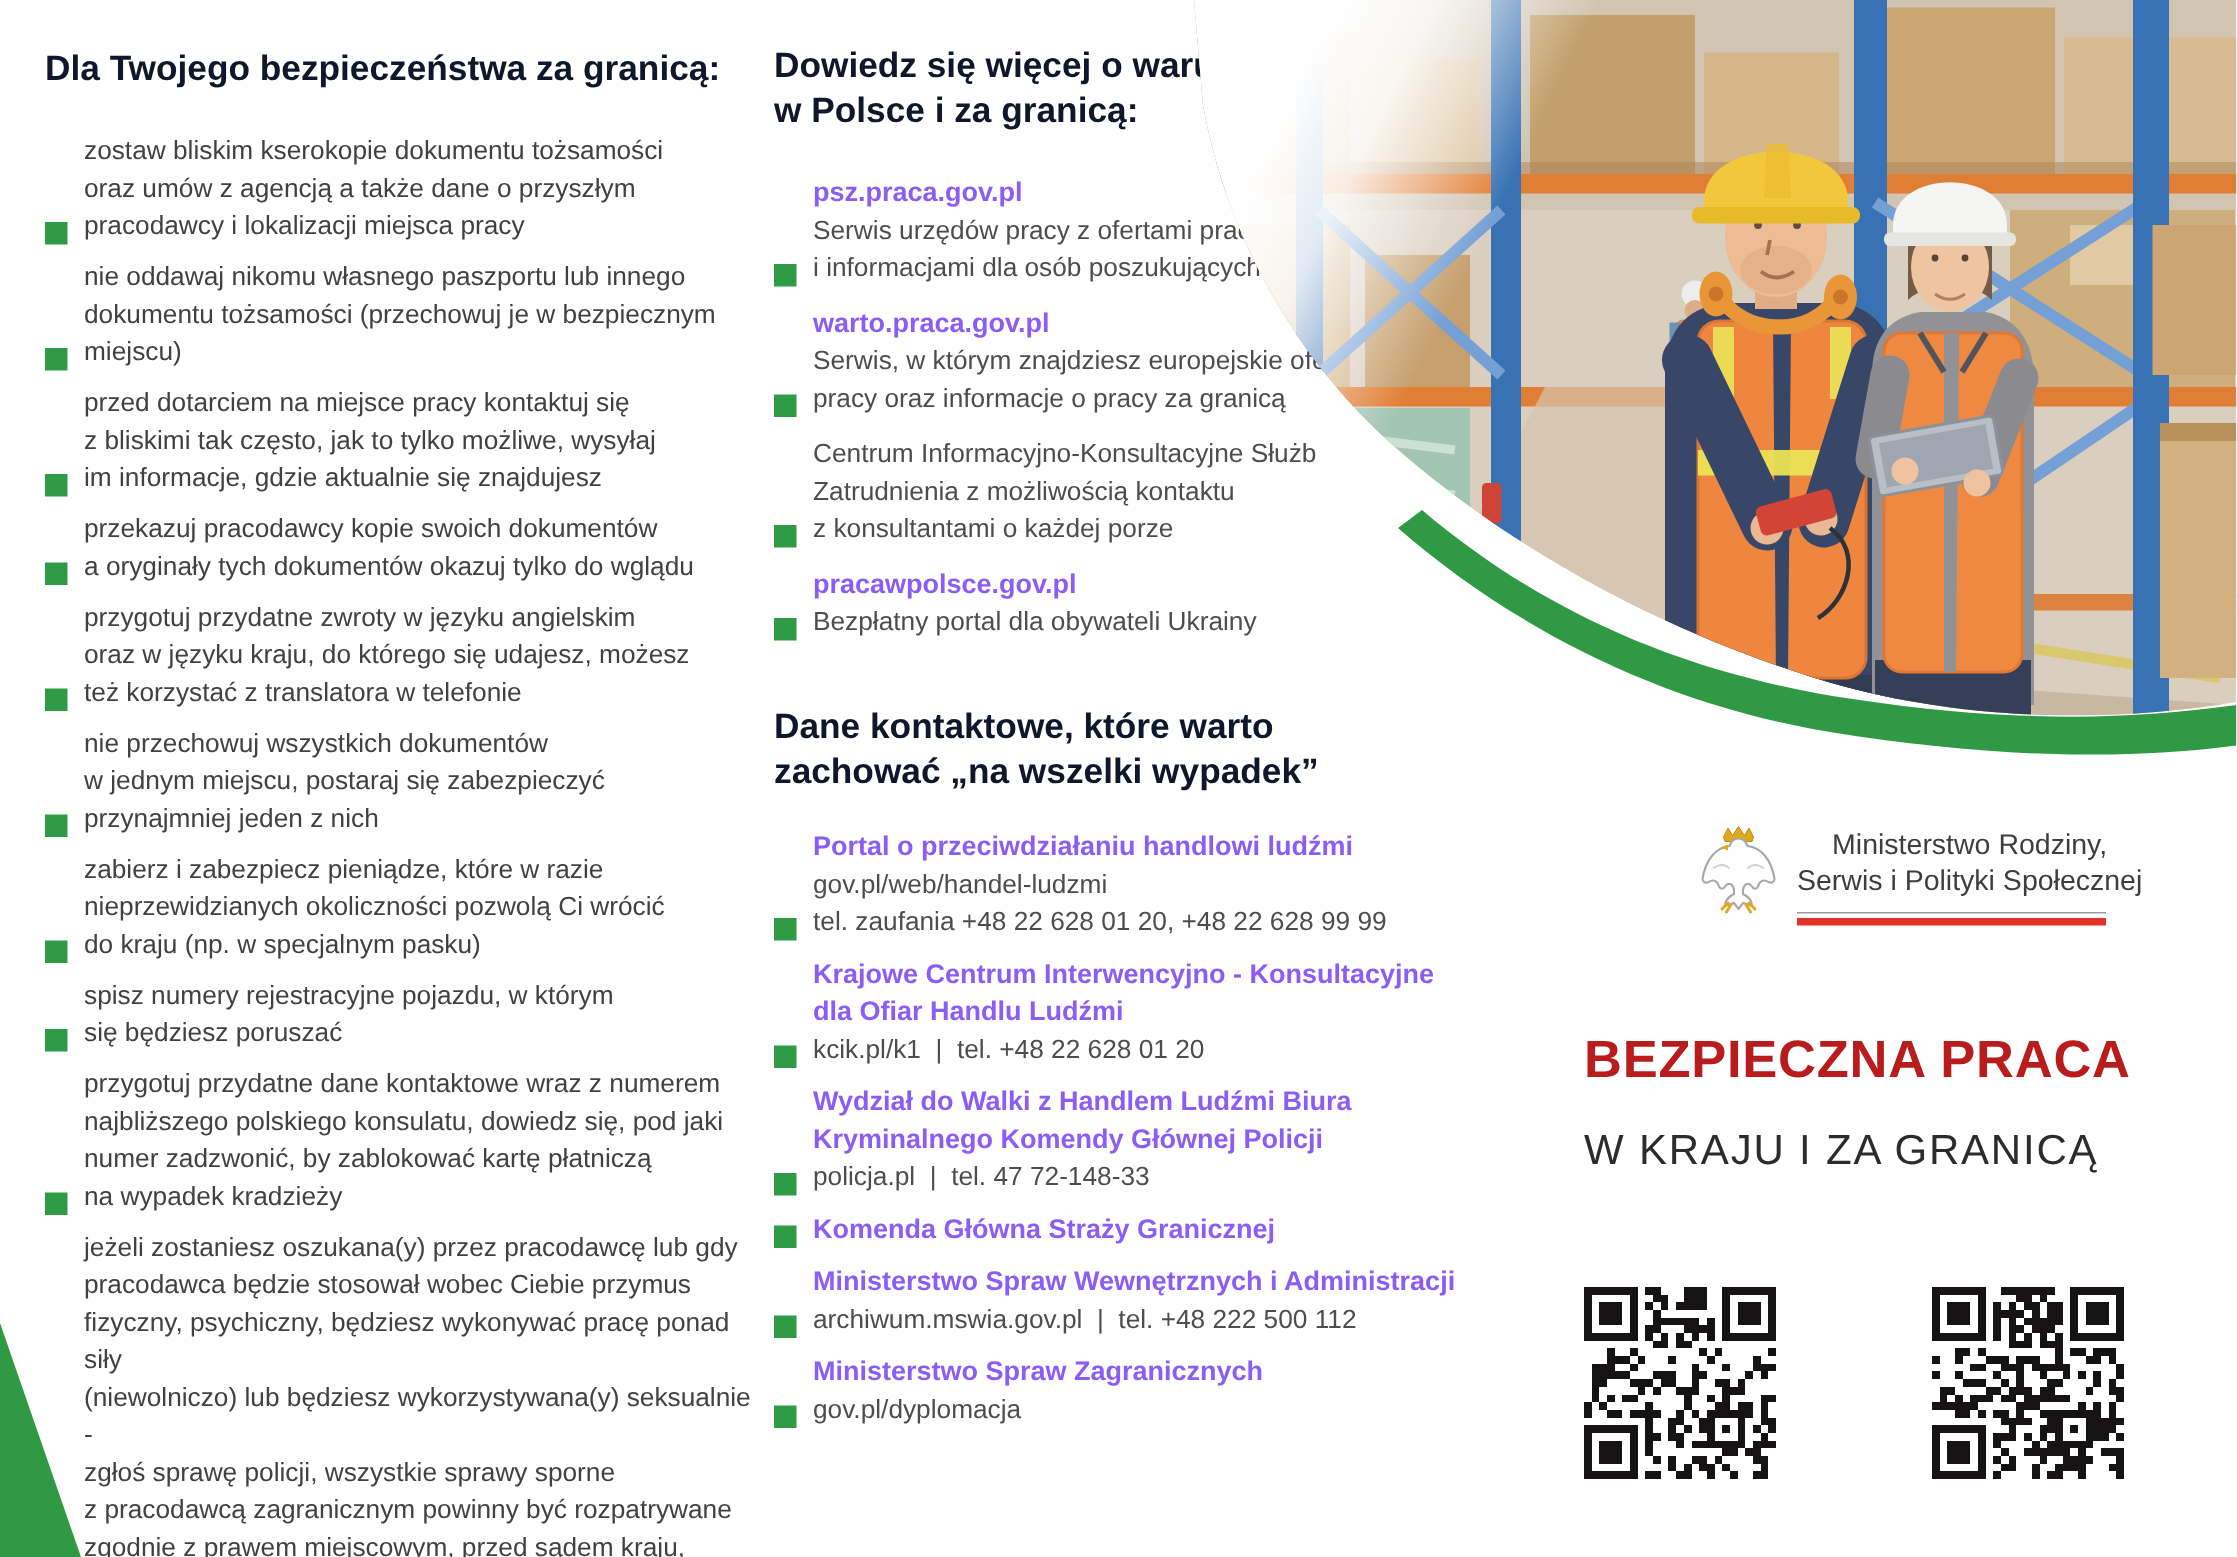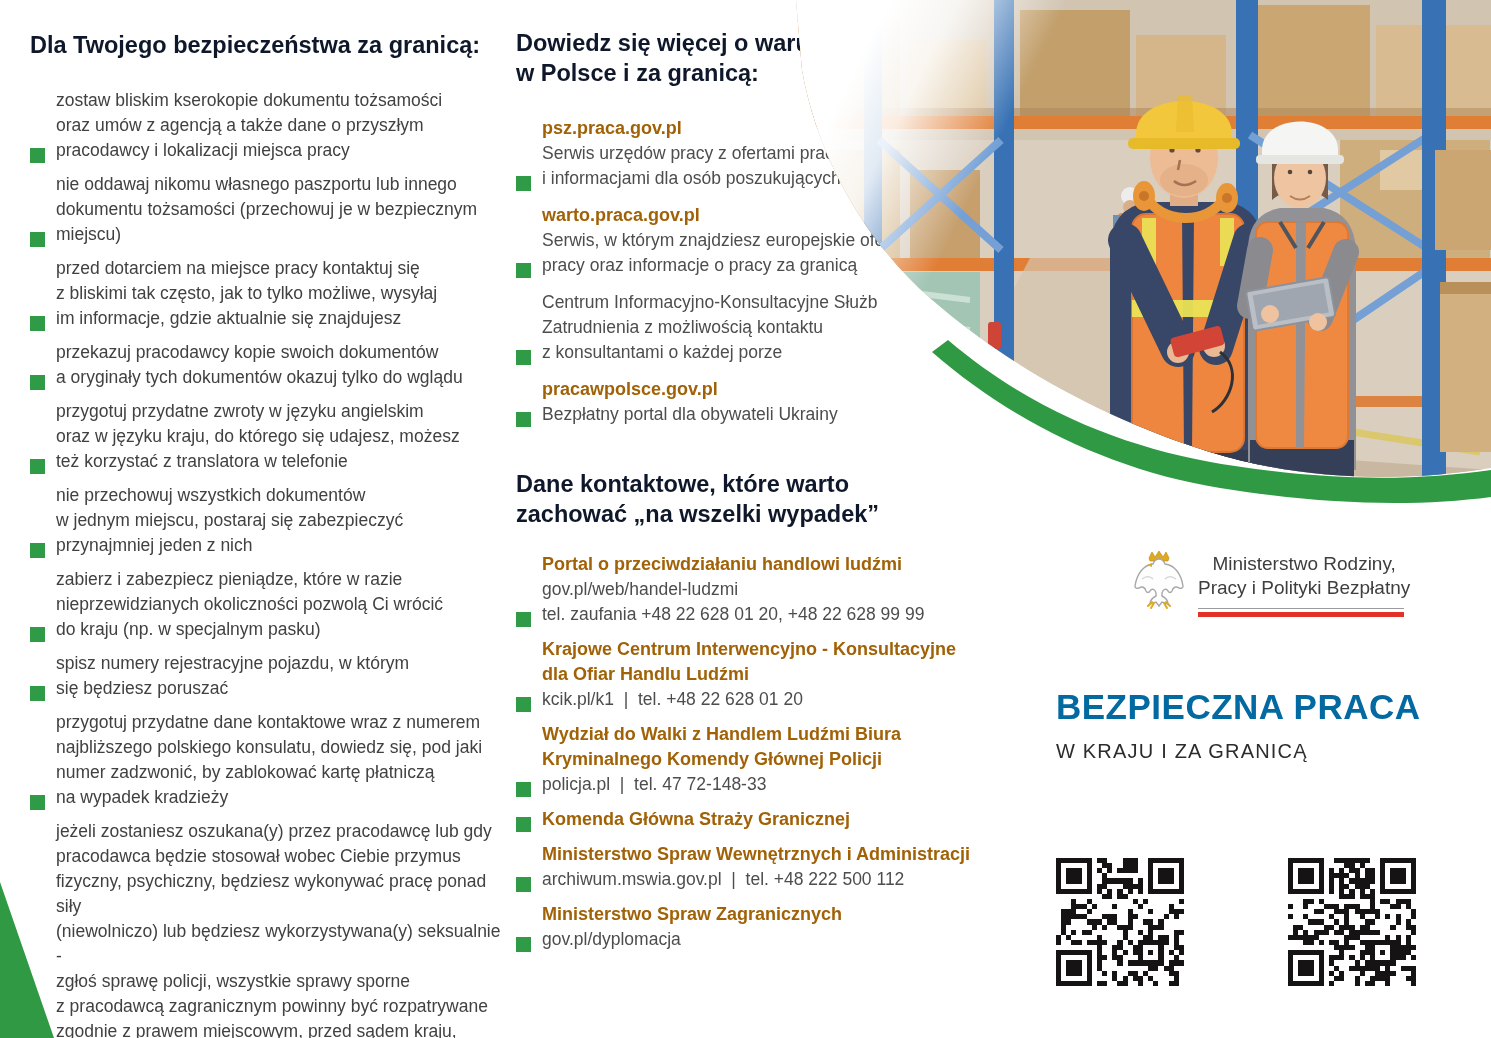--- a/index.html
+++ b/index.html
@@ -13,39 +13,39 @@
   .col-left{left:30px;top:30px;width:472px;}
   .col-mid{left:516px;top:28px;width:466px;}
   .green-h{
     font-size:23.5px;line-height:30px;font-weight:700;color:#0f172a;
     white-space:pre-line;margin:0 0 28px 0;
   }
   .items{display:flex;flex-direction:column;gap:9px;}
   .bullet-item{display:flex;gap:11px;align-items:flex-end;}
   .sq{width:15px;height:15px;background:#2f9b47;flex:0 0 auto;margin-top:5px;}
   .btxt{font-size:17.5px;line-height:25px;color:#414141;white-space:pre-line;}
-  .ltitle{font-size:18px;line-height:25px;font-weight:700;color:#a16207;white-space:pre-line;}
+  .ltitle{font-size:18px;line-height:25px;font-weight:700;color:#8b5cf6;white-space:pre-line;}
   .ldesc{font-size:17.5px;line-height:25px;color:#4d4d4d;white-space:pre-line;}
   .links{display:flex;flex-direction:column;gap:12px;}
   .contacts{display:flex;flex-direction:column;gap:10px;}
   .contacts-h{margin:42px 0 23px 0;}
   .photo-wrap{position:absolute;left:780px;top:0;width:711px;height:520px;}
   .swoosh-triangle{
     position:absolute;left:0;top:882px;width:54px;height:156px;background:#2f9a43;
     clip-path:polygon(0 0,100% 100%,0 100%);
   }
   .logo{position:absolute;left:1132px;top:549px;display:flex;gap:12px;align-items:flex-start;text-align:center;}
   .logo-text{padding-top:3px;}
   .logo-line{font-size:19px;line-height:23.5px;color:#3e3e3e;}
   .logo-rule{margin-top:9px;width:206px;}
   .logo-rule .gray{height:0;border-top:1.5px solid #9b9b9b;}
   .logo-rule .red{height:5px;background:#e23127;margin-top:3px;}
   .title-block{position:absolute;left:1056px;top:686px;}
-  .title1{font-size:35px;font-weight:700;color:#0369a1;letter-spacing:.5px;line-height:42px;}
-  .title2{font-size:20px;font-weight:400;color:#2c2c2c;letter-spacing:1.2px;line-height:40px;margin-top:3px;}
+  .title1{font-size:35px;font-weight:700;color:#b91c1c;letter-spacing:.5px;line-height:42px;}
+  .title2{font-size:28px;font-weight:400;color:#2c2c2c;letter-spacing:1.2px;line-height:40px;margin-top:19px;}
   .qr{position:absolute;top:858px;width:128px;height:128px;}
   .qr-left{left:1056px;}
   .qr-right{left:1288px;}
 </style>
 </head>
 <body>
 
 <div class="col col-left">
   <h2 class="green-h">Dla Twojego bezpieczeństwa za granicą:</h2>
   <div class="items">
@@ -341,21 +341,21 @@
 <div class="logo">
   <svg width="54" height="62" viewBox="0 0 54 62">
     <polygon points="17,9 20,3 23,8 27,2 31,8 34,3 37,9 36,12 18,12" fill="#dfa920" stroke="#b8860b" stroke-width="0.6"></polygon>
     <path d="M27,10 C24,10 22,12 21,15 C12,16 5,24 3,37 C3,39 5,40 7,39 C10,37 13,38 14,42 C15,44 17,44 18,42 C20,39 23,40 24,44 L24,47 C20,49 18,52 18,55 L24,53 L27,57 L30,53 L36,55 C36,52 34,49 30,47 L30,44 C31,40 34,39 36,42 C37,44 39,44 40,42 C41,38 44,37 47,39 C49,40 51,39 51,37 C49,24 42,16 33,15 C32,12 30,10 27,10 Z" fill="#fefefe" stroke="#a8a8a8" stroke-width="1.4"></path>
     <polygon points="20,14 15,16 20,18" fill="#dfa920"></polygon>
     <path d="M10,30 C14,27 18,27 21,30 M44,30 C40,27 36,27 33,30" stroke="#bdbdbd" stroke-width="1.2" fill="none" opacity="0.7"></path>
     <path d="M20,53 l-4,4 M22,54 l-3,5 M34,53 l4,4 M32,54 l3,5" stroke="#dfa920" stroke-width="2" stroke-linecap="round"></path>
   </svg>
   <div class="logo-text">
     <div class="logo-line">Ministerstwo Rodziny,</div>
-    <div class="logo-line">Pracy i Polityki Bezpłatny</div>
+    <div class="logo-line">Serwis i Polityki Społecznej</div>
     <div class="logo-rule">
       <div class="gray"></div>
       <div class="red"></div>
     </div>
   </div>
 </div>
 
 <div class="title-block">
   <div class="title1">BEZPIECZNA PRACA</div>
   <div class="title2">W KRAJU I ZA GRANICĄ</div>

